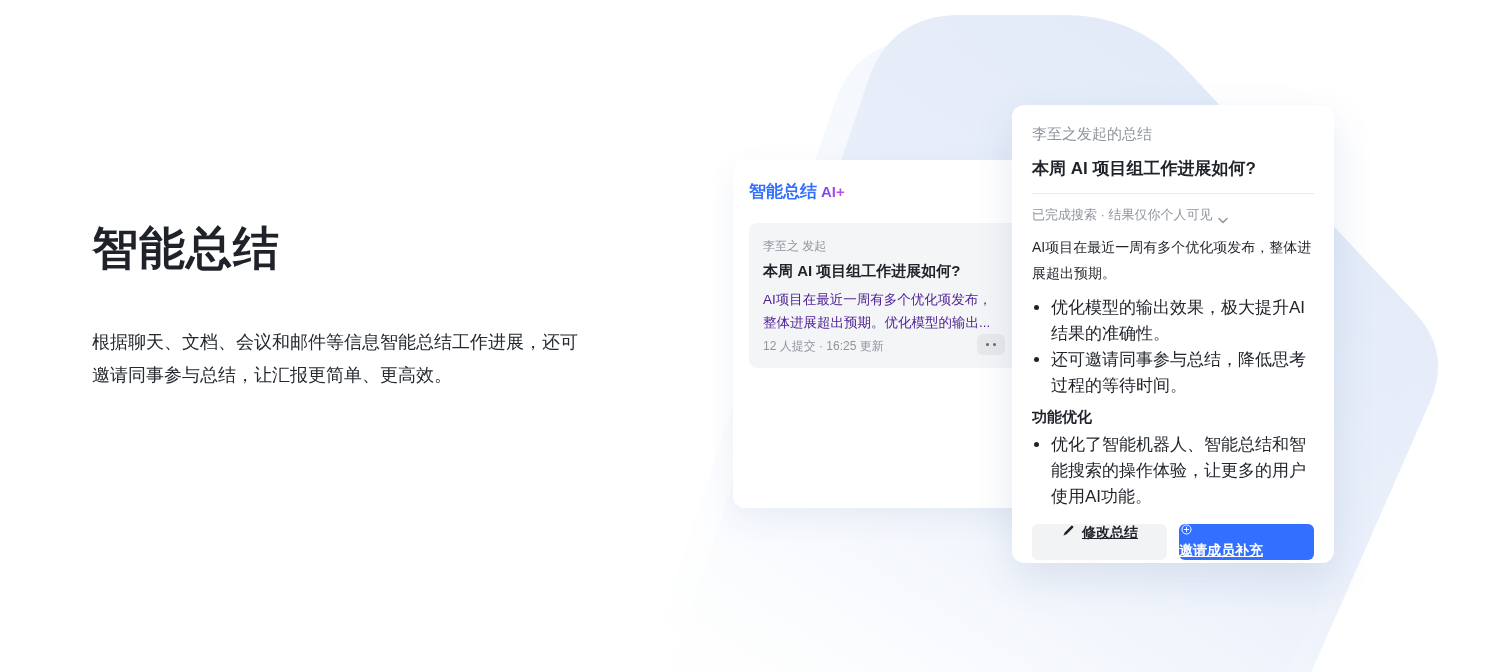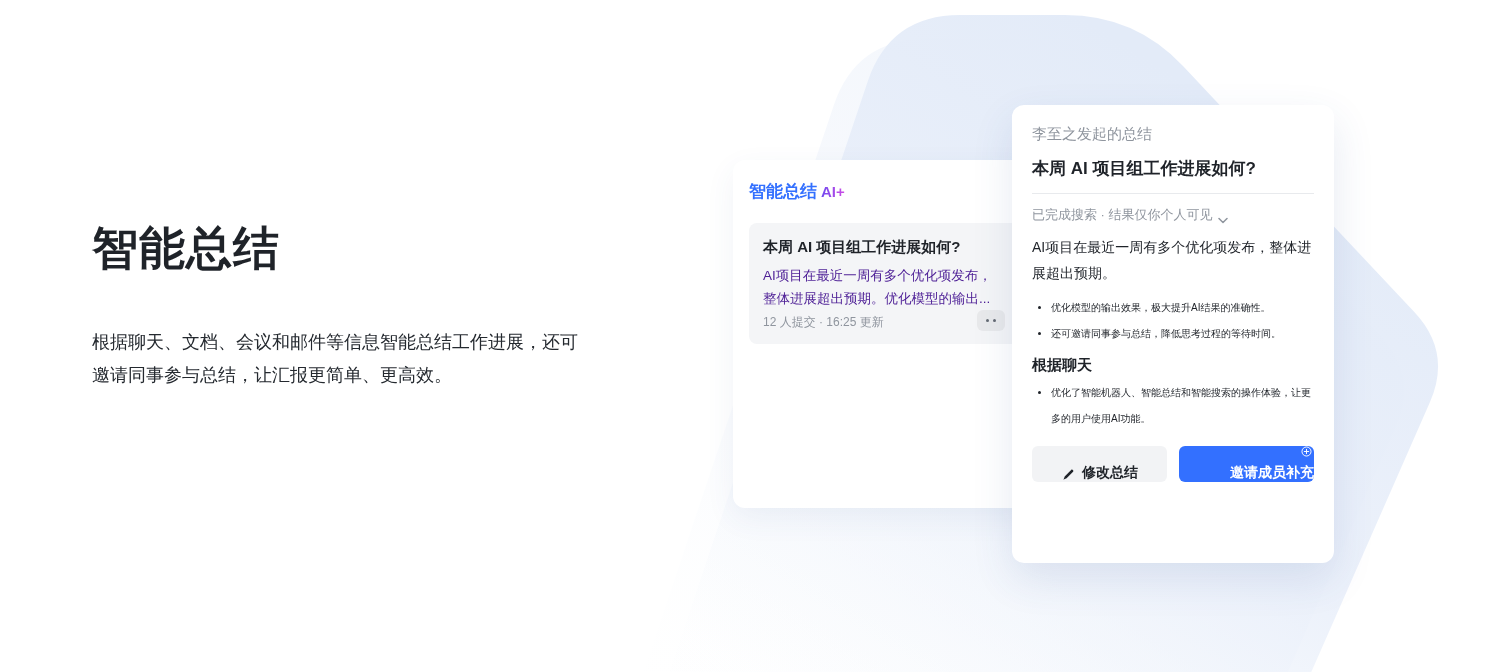--- a/index.html
+++ b/index.html
@@ -53,26 +53,26 @@
 
   
   .dt-subtitle { font-size:15px; color:#8f959e; margin-bottom:13px; }
   .dt-title    { font-size:17px; font-weight:700; color:#1f2329; margin-bottom:13px; }
   .dt-divider  { height:1px; background:#e8eaed; margin-bottom:12px; }
   .dt-status   { display:flex; align-items:flex-end; gap:5px; font-size:13px; color:#8f959e; margin-bottom:10px; cursor:pointer; }
   .dt-status svg { flex:0 0 auto; }
   .dt-summary  { font-size:14px; line-height:26px; color:#1f2329; margin-bottom:9px; }
   .dt-heading  { font-size:15px; font-weight:700; color:#1f2329; margin:9px 0 5px; }
   .dt-list { list-style:disc; padding-left:19px; }
-  .dt-list li { font-size:10px; line-height:26px; color:#1f2329; }
+  .dt-list li { font-size:17px; line-height:26px; color:#1f2329; }
   .dt-buttons { display:flex; gap:12px; margin-top:14px; }
   .btn {
     flex:1; height:36px; border:none; border-radius:6px; cursor:pointer;
-    display:flex; align-items:flex-end; justify-content:center; gap:7px;
-    font-size:14px; font-weight:600; font-family:inherit;
+    display:flex; align-items:flex-start; justify-content:center; gap:7px;
+    font-size:14px; font-weight:600; font-family:inherit;text-decoration:underline;
   }
   .btn-secondary { background:#f2f3f5; color:#1f2329; }
   .btn-primary   { background:#3370ff; color:#ffffff;flex-direction:column; }
 </style>
 </head>
 <body>
 
 <svg class="bg-svg" viewBox="0 0 1507 672" xmlns="http://www.w3.org/2000/svg" aria-hidden="true">
   <defs>
     <linearGradient id="hexGrad" gradientUnits="userSpaceOnUse" x1="1150" y1="60" x2="760" y2="680">
@@ -89,20 +89,21 @@
   <h1>智能总结</h1>
   <p>根据聊天、文档、会议和邮件等信息智能总结工作进展，还可邀请同事参与总结，让汇报更简单、更高效。</p>
 </section>
 
 <section class="card card-mid">
   <div class="mid-header">
     <span class="app-title">智能总结</span>
     <span class="ai-badge">AI+</span>
   </div>
   <div class="summary-item">
+    <div class="si-author">李至之 发起</div>
     <div class="si-title">本周 AI 项目组工作进展如何?</div>
     <div class="si-preview">AI项目在最近一周有多个优化项发布，整体进展超出预期。优化模型的输出...</div>
     <div class="si-footer">
       <span class="si-meta">12 人提交 · 16:25 更新</span>
       <button class="more-btn" aria-label="more">
         <i></i>
           <i></i>
       </button>
     </div>
   </div>
@@ -118,21 +119,21 @@
       <polyline points="1,1.5 5,5.5 9,1.5" fill="none" stroke="#8f959e" stroke-width="1.5" stroke-linecap="round" stroke-linejoin="round"></polyline>
     </svg>
   </div>
   <div class="dt-summary">AI项目在最近一周有多个优化项发布，整体进展超出预期。</div>
 
   <ul class="dt-list">
     <li>优化模型的输出效果，极大提升AI结果的准确性。</li>
     <li>还可邀请同事参与总结，降低思考过程的等待时间。</li>
   </ul>
 
-  <div class="dt-heading">根据聊天</div>
+  <div class="dt-heading">功能优化</div>
   <ul class="dt-list">
     <li>优化了智能机器人、智能总结和智能搜索的操作体验，让更多的用户使用AI功能。</li>
   </ul>
 
   <div class="dt-buttons">
     <button class="btn btn-secondary">
       <svg width="14" height="14" viewBox="0 0 16 16">
         <path d="M11.6 2.2c.5-.5 1.2-.5 1.7 0l.5.5c.5.5.5 1.2 0 1.7L6.4 11.8 3 13l1.2-3.4 7.4-7.4z" fill="#1f2329"></path>
         <path d="M3.6 12.9 3 13l.2-.6z" fill="#1f2329"></path>
       </svg>

